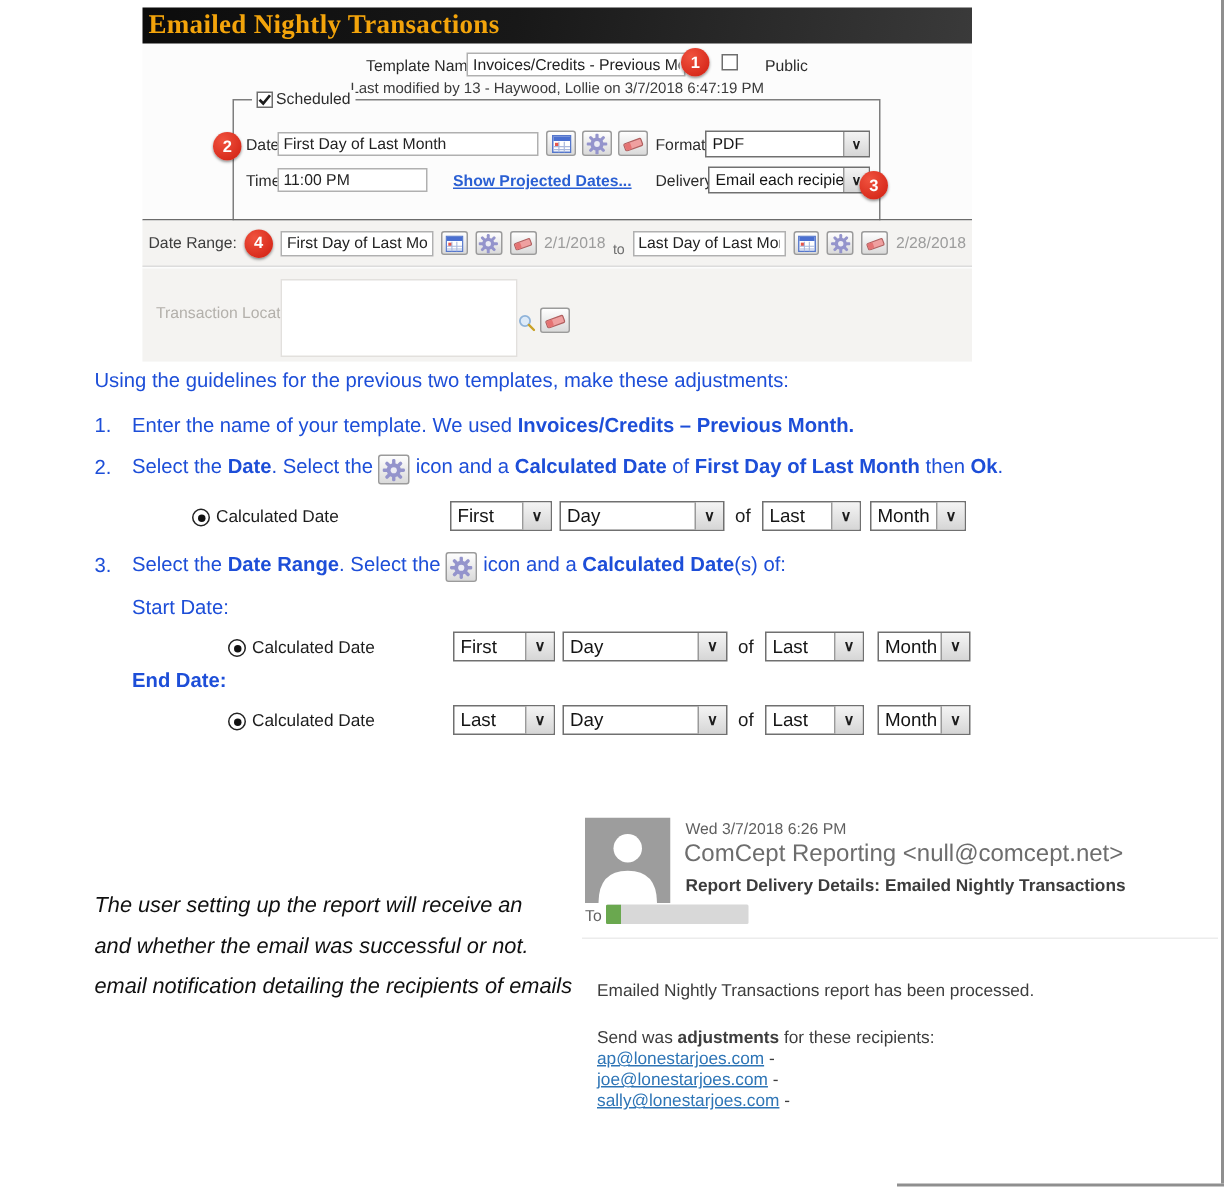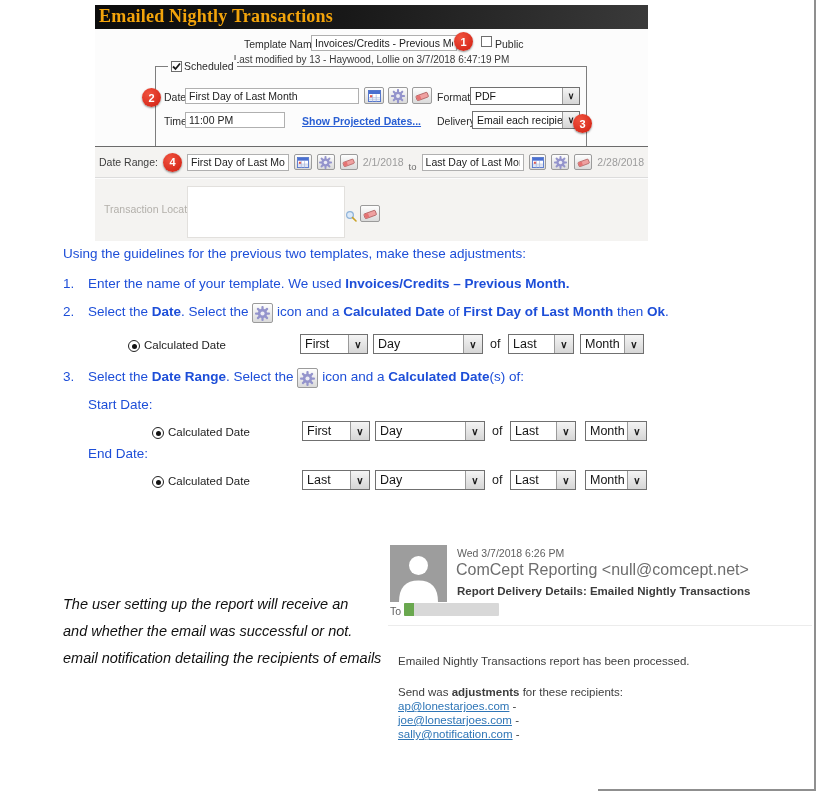--- a/index.html
+++ b/index.html
@@ -84,21 +84,21 @@
   <div class="shot">
 
     <div class="shot-header">
       <span class="shot-title">Emailed Nightly Transactions</span>
     </div>
 
     <span class="abs lbl" style="left:149px;top:33px;">Template Name:</span>
     <input class="inp" style="left: 216px; top: 30px; width: 146px;" readonly="" value="Invoices/Credits - Previous Month">
     <div class="badge" style="left:359px;top:27px;">1</div>
     <div class="abs cb" style="left:386px;top:31px;"></div>
-    <span class="abs lbl" style="left:400px;top:33px;">Public</span>
+    <span class="abs lbl" style="left:415px;top:33px;">Public</span>
     <div class="abs" style="left:0;top:49px;width:553px;text-align:center;font-size:10px;color:#3a3a3a;">Last modified by 13 - Haywood, Lollie on  3/7/2018 6:47:19 PM</div>
 
     <div class="sched">
       <div class="legend">
         <span class="cb">
             <svg width="9" height="9">
               <path d="M1 4.5 L3.5 7 L8 1.5" stroke="#1c1c1c" stroke-width="1.8" fill="none"></path>
             </svg>
           </span>
         <span class="lbl">Scheduled</span>
@@ -318,21 +318,21 @@
     <div class="abs sel d" style="left:510px;top:0;width:66px;">
       <span class="v">Last</span>
         <span class="b">∨</span>
     </div>
     <div class="abs sel d" style="left:585px;top:0;width:62px;">
       <span class="v">Month</span>
         <span class="b">∨</span>
     </div>
   </div>
 
-  <div class="abs doc" style="left:88px;top:446px;">End Date:</div>
+  <div class="abs doc" style="left:88px;top:446px;font-weight:bold;">End Date:</div>
 
   <div class="abs" style="left:0;top:470px;width:817px;height:20px;">
     <span class="abs radio" style="left:152px;top:4px;"></span>
     <span class="abs calclbl" style="left:168px;top:5px;">Calculated Date</span>
     <div class="abs sel d" style="left:302px;top:0;width:68px;">
       <span class="v">Last</span>
         <span class="b">∨</span>
     </div>
     <div class="abs sel d" style="left:375px;top:0;width:110px;">
       <span class="v">Day</span>
@@ -375,16 +375,16 @@
   <div class="abs ebody" style="left:398px;top:686px;">
     <span>Send was </span><b>adjustments</b><span> for these recipients:</span>
   </div>
   <div class="abs ebody" style="left:398px;top:700px;">
     <span class="elink">ap@lonestarjoes.com</span> <span>-</span>
   </div>
   <div class="abs ebody" style="left:398px;top:714px;">
     <span class="elink">joe@lonestarjoes.com</span> <span>-</span>
   </div>
   <div class="abs ebody" style="left:398px;top:728px;">
-    <span class="elink">sally@notification.com</span> <span>-</span>
+    <span class="elink">sally@lonestarjoes.com</span> <span>-</span>
   </div>
 
 </div>
 
 </body></html>

